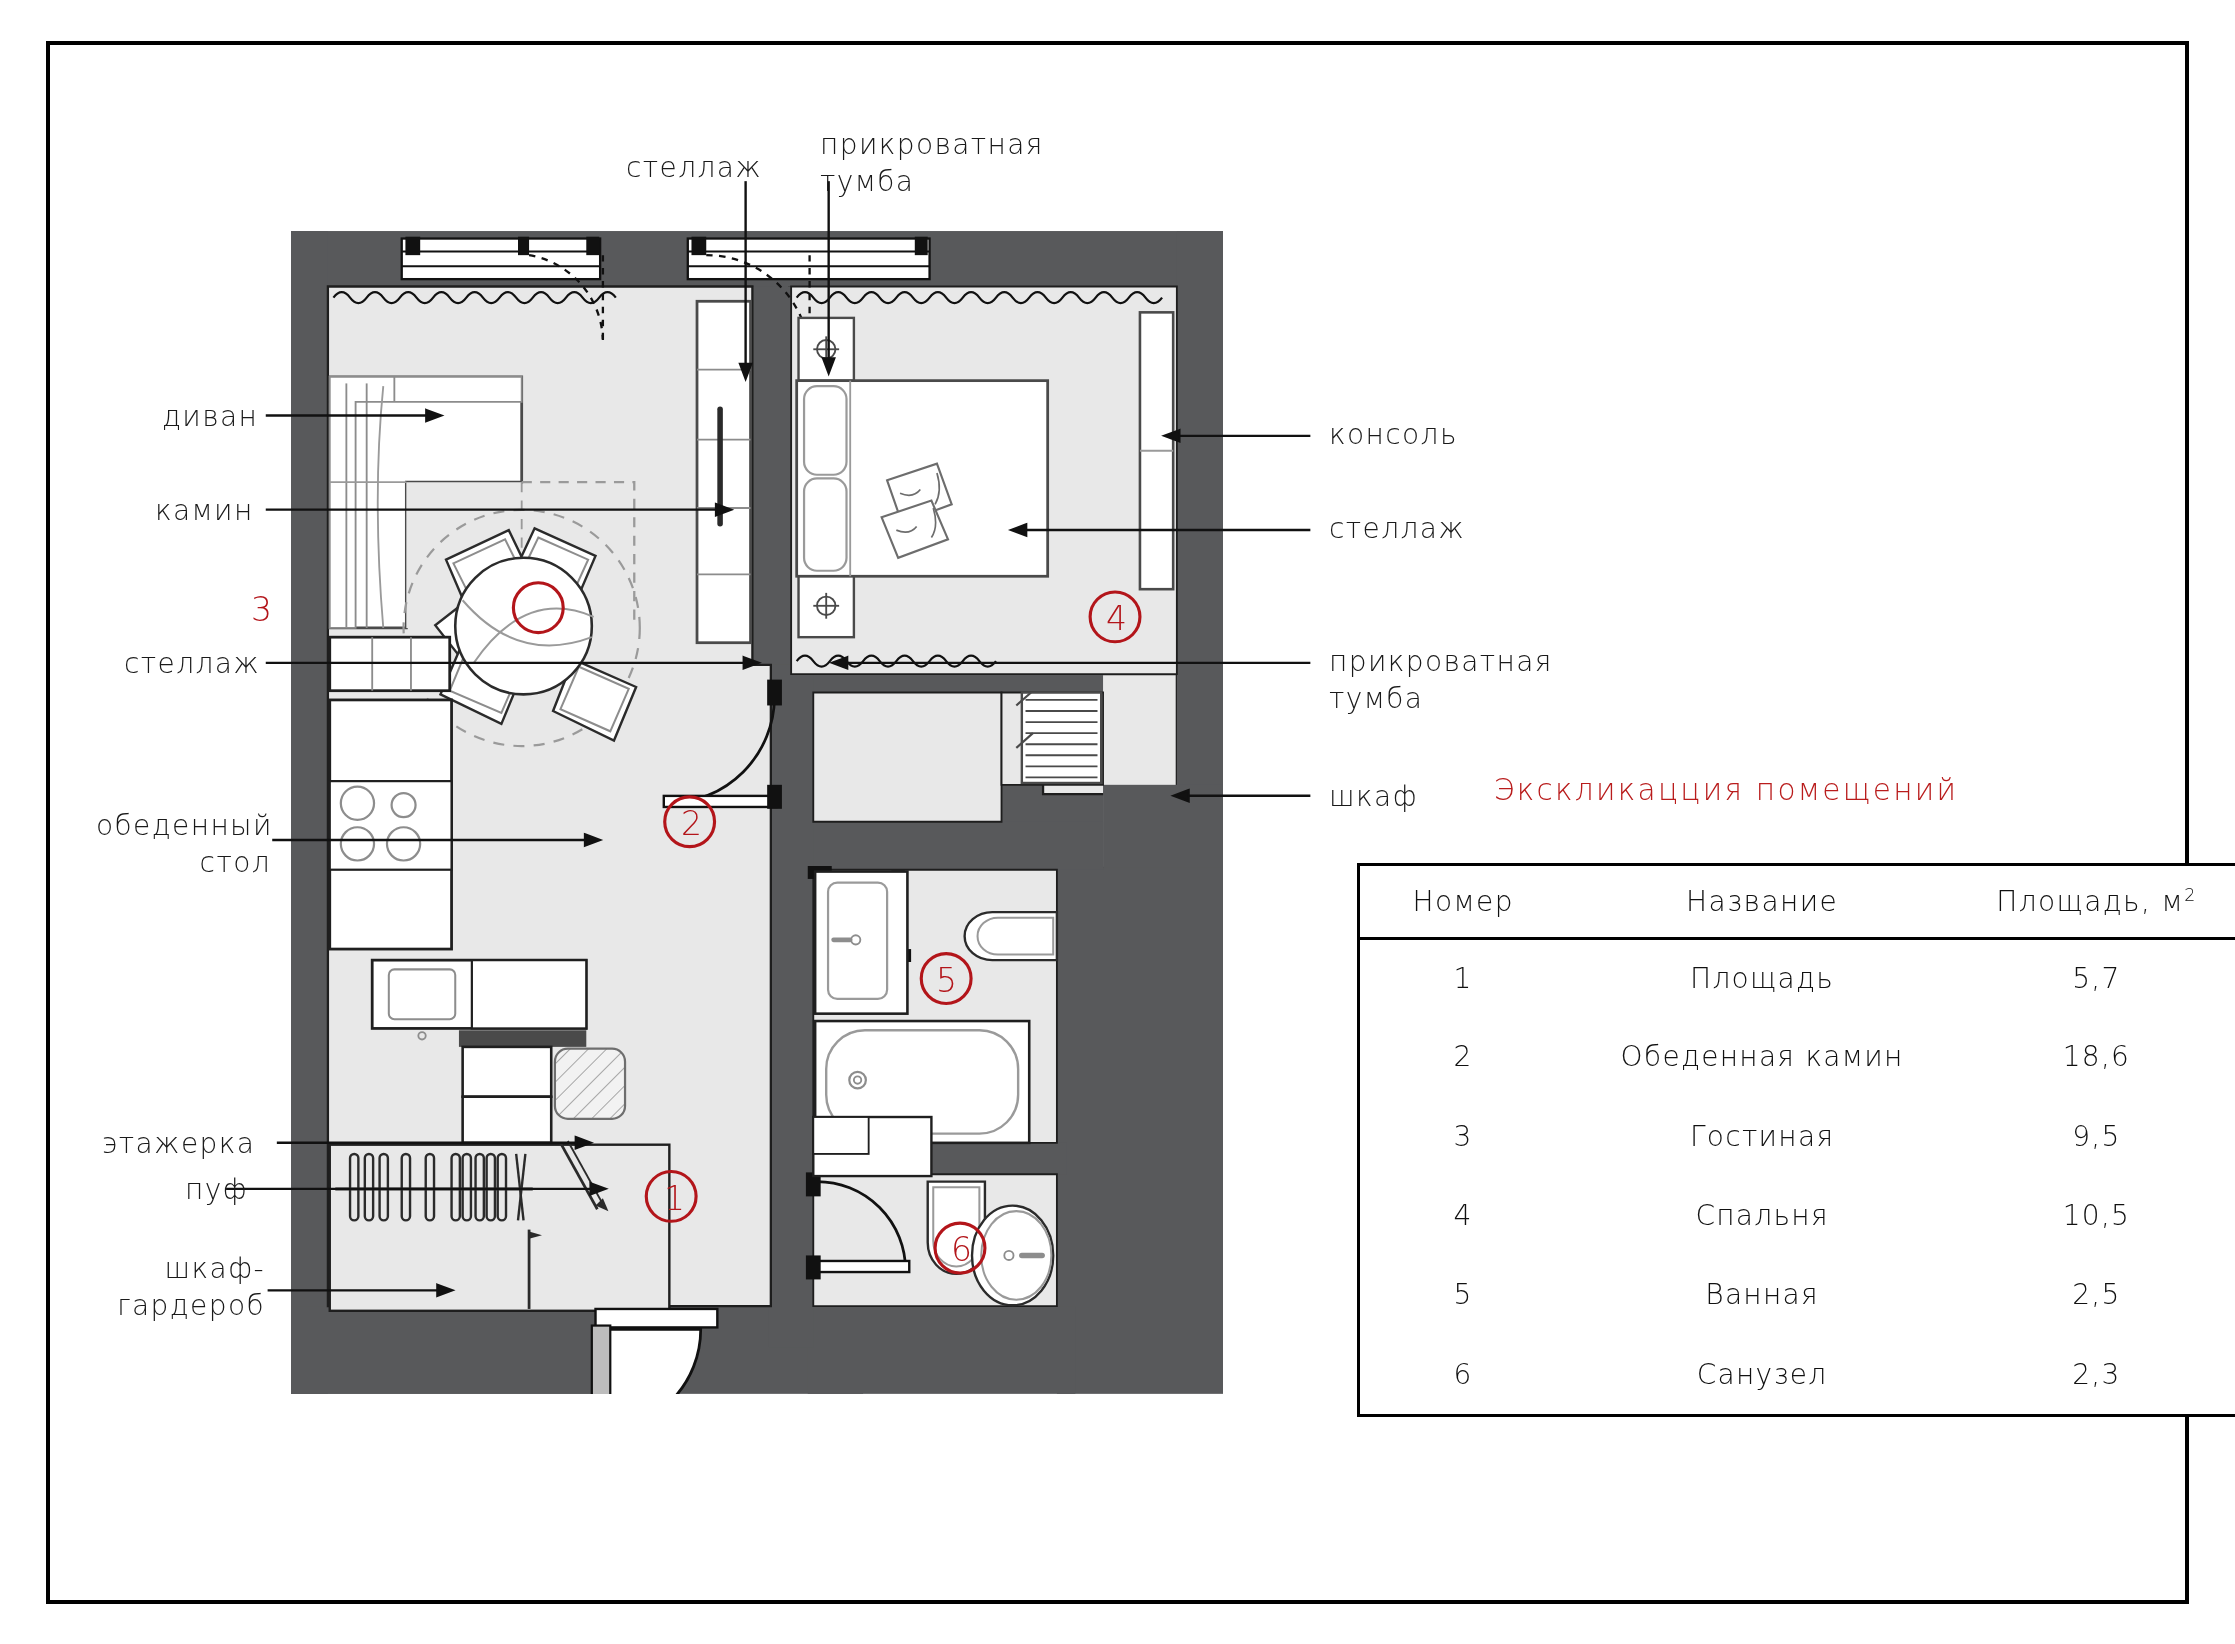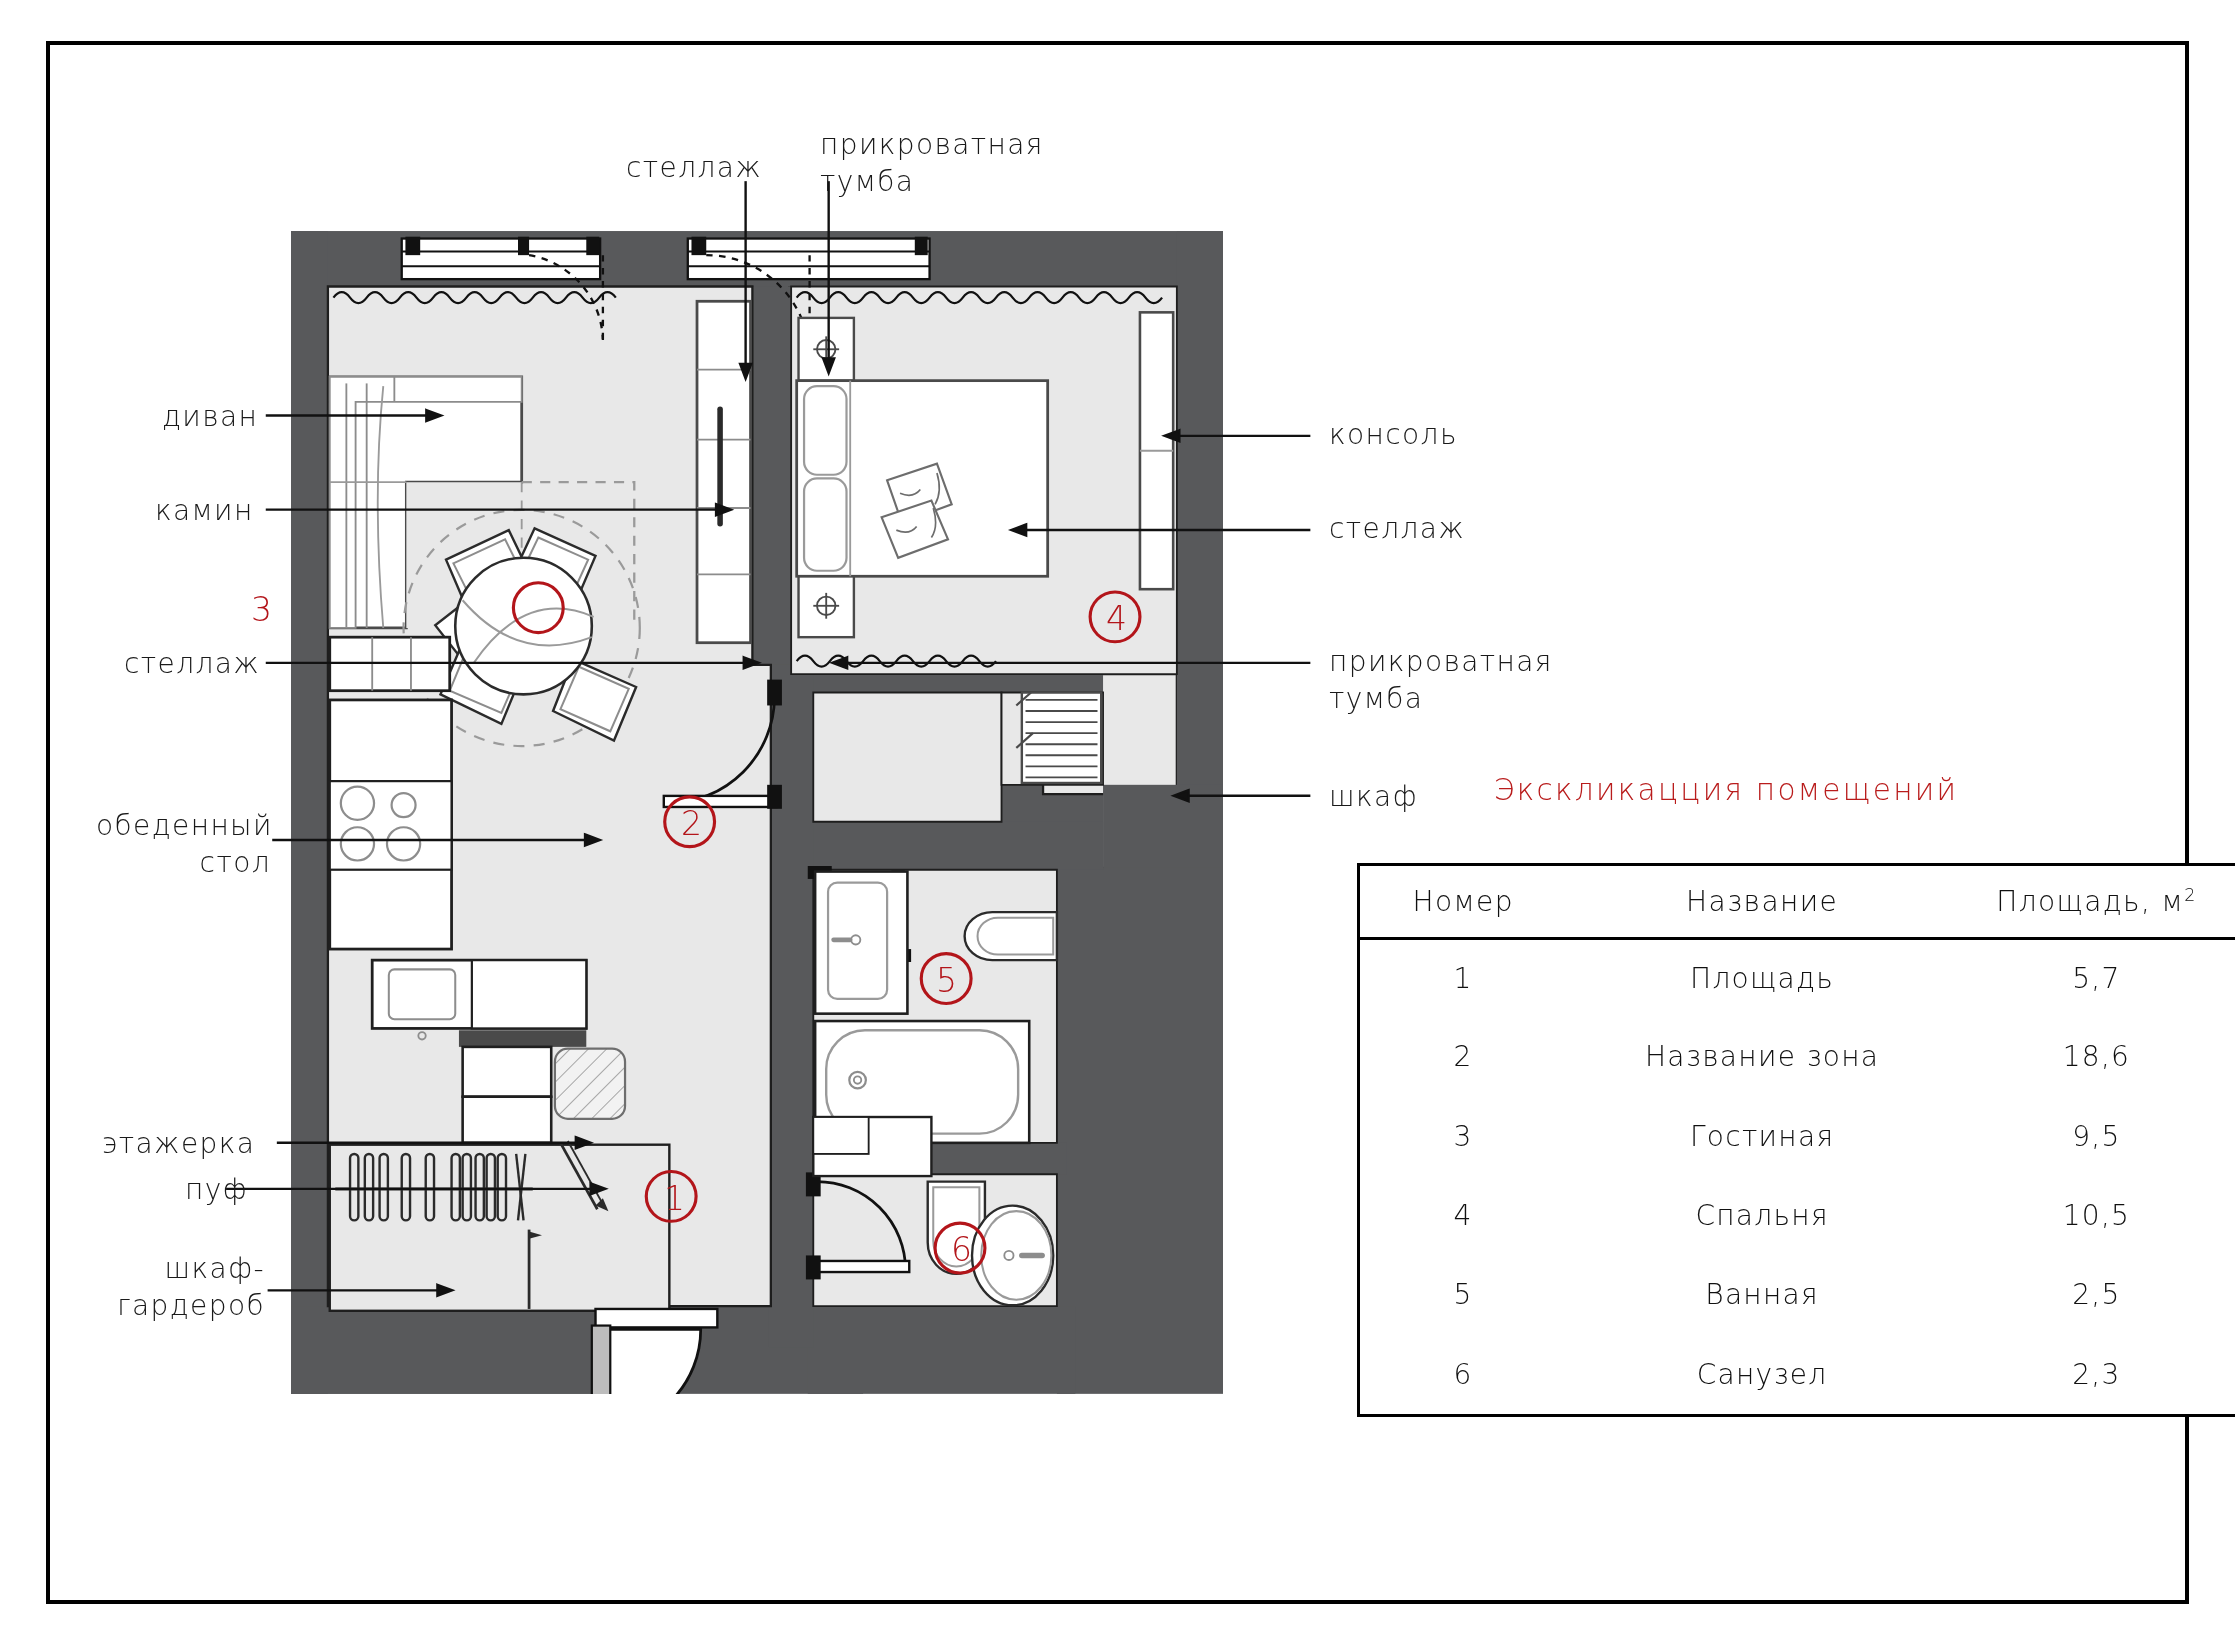--- a/index.html
+++ b/index.html
@@ -522,21 +522,21 @@
         </tr>
       </thead>
       <tbody>
         <tr>
           <td class="num">1</td>
           <td class="name">Площадь</td>
           <td class="area">5,7</td>
         </tr>
         <tr>
           <td class="num">2</td>
-          <td class="name">Название зона</td>
+          <td class="name">Обеденная камин</td>
           <td class="area">18,6</td>
         </tr>
         <tr>
           <td class="num">3</td>
           <td class="name">Гостиная</td>
           <td class="area">9,5</td>
         </tr>
         <tr>
           <td class="num">4</td>
           <td class="name">Спальня</td>

